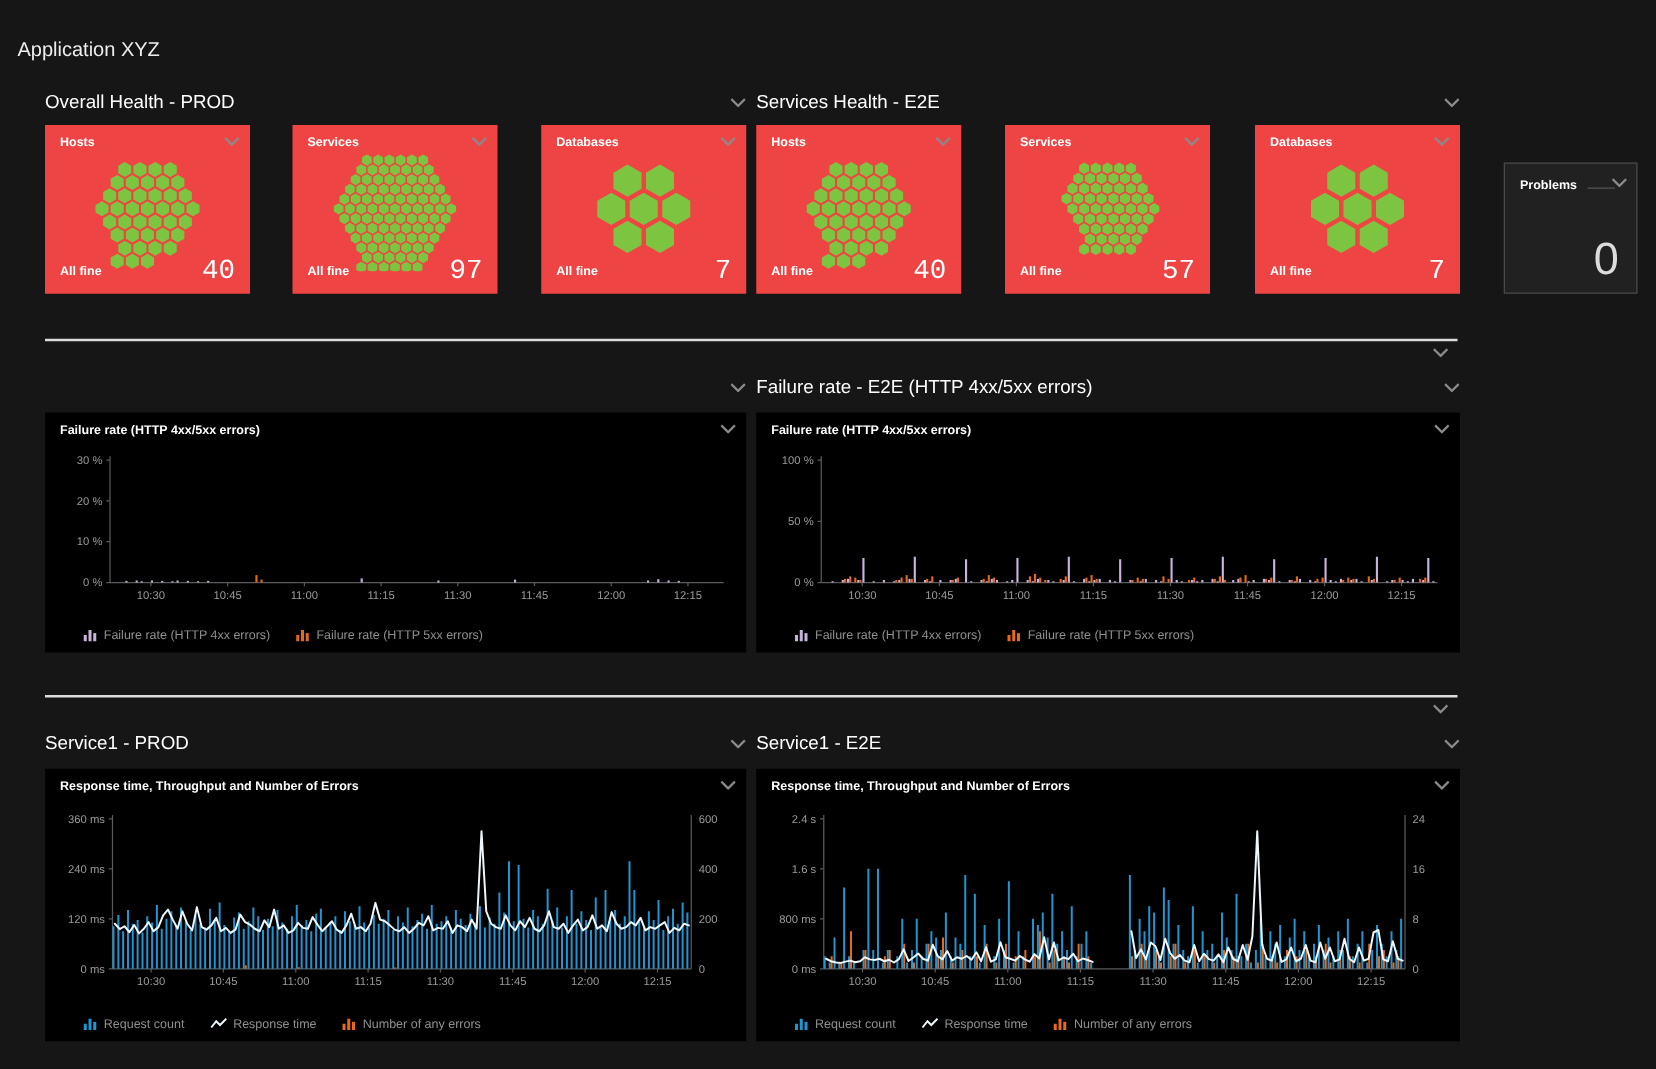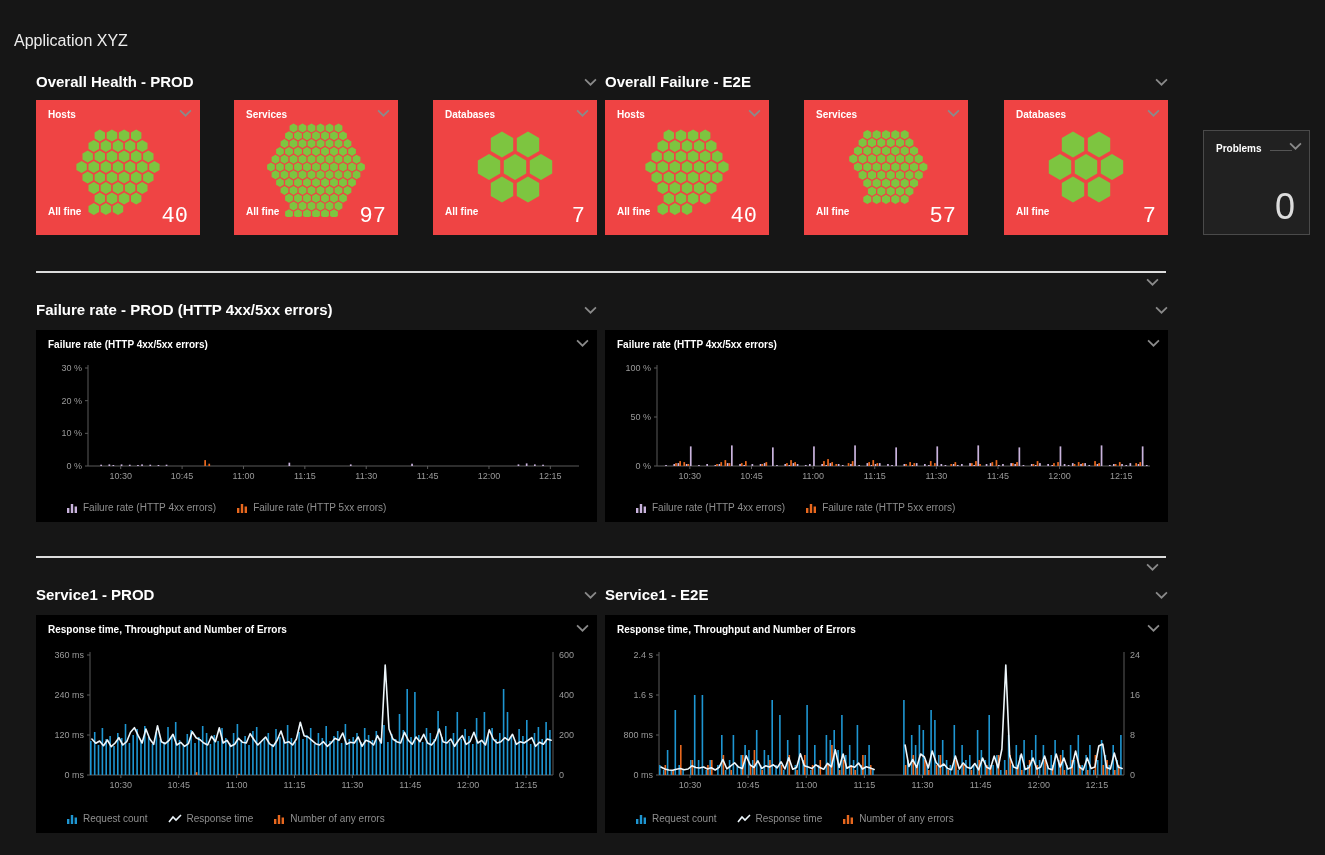--- a/index.html
+++ b/index.html
@@ -1,59 +1,59 @@
 <!DOCTYPE html>
 <html><head>
 <meta charset="utf-8">
 <style>
   * { margin:0; padding:0; box-sizing:border-box; }
   html,body { background:#161616; }
   body { width:1325px; height:855px; position:relative; overflow:hidden;
          font-family:"Liberation Sans", sans-serif; color:#e8e8e8; }
   .page-title { position:absolute; left:14px; top:6px; font-size:16px; color:#ededed;margin-top:26px; }
-  .sec-head { position:absolute; height:20px; font-size:15px; font-weight:bold; color:#fff; }
+  .sec-head { position:absolute; height:20px; font-size:15px; font-weight:normal; color:#fff; }
   .sec-head .chev { position:absolute; right:0; top:5px; }
   .chev { width:13px; height:8px; display:inline-block; }
   .divider { position:absolute; left:36px; width:1130px; height:2px; background:#dcdcdc; }
   .div-chev { position:absolute; left:1146px; }
 
   .htile { position:absolute; top:100px; width:164px; height:135px; background:#ef4444; }
   .htile .tlabel, .ctile .ctitle { position:absolute; left:12px; top:9px; font-size:10px; font-weight:bold; color:#fff; }
   .htile .chev, .ctile .chev { position:absolute; right:8px; top:9px; }
   .htile svg.honey { position:absolute; left:0; top:17px; }
-  .hbottom { position:absolute; left:12px; right:12px; bottom:7px; display:flex; justify-content:space-between; align-items:flex-start; }
+  .hbottom { position:absolute; left:12px; right:12px; bottom:7px; display:flex; justify-content:space-between; align-items:center; }
   .allfine { font-size:10px; font-weight:bold; color:#fff; }
   .hcount { font-size:22px; font-weight:300; color:#fff; line-height:1;font-family:Liberation Mono, monospace; }
 
   .ptile { position:absolute; left:1203px; top:130px; width:107px; height:105px;
            background:#212121; border:1px solid #4a4a4a; }
   .ptile .tlabel { position:absolute; left:12px; top:12px; font-size:10px; font-weight:bold; color:#fff; }
   .pdash { position:absolute; left:66px; top:19px; width:22px; height:1px; background:#555; }
   .ptile .chev { position:absolute; right:7px; top:11px; }
   .pcount { position:absolute; right:14px; bottom:6px; font-size:36px; font-weight:300; color:#dcdcdc; }
 
   .ctile { position:absolute; background:#000000; }
   .ctile svg.chart { position:absolute; left:8px; top:28px; display:block; }
   .legend { position:absolute; left:30px; bottom:8px; display:flex; gap:20px; align-items:center; }
-  .lg { display:inline-flex; align-items:flex-start; gap:5px; }
+  .lg { display:inline-flex; align-items:center; gap:5px; }
   .lgt { font-size:10px; color:#8f8f8f; }
 </style>
 </head>
 <body>
 
 <div class="page-title">Application XYZ</div>
 
 <div class="sec-head" style="left:36px; top:73px; width:561px;">
   <span>Overall Health - PROD</span>
   <svg class="chev" viewBox="0 0 12 7">
       <path d="M1 1l5 5 5-5" fill="none" stroke="#8a8a8a" stroke-width="1.6"></path>
     </svg>
 </div>
 <div class="sec-head" style="left:605px; top:73px; width:563px;">
-  <span>Overall Failure - E2E</span>
+  <span>Services Health - E2E</span>
   <svg class="chev" viewBox="0 0 12 7">
       <path d="M1 1l5 5 5-5" fill="none" stroke="#8a8a8a" stroke-width="1.6"></path>
     </svg>
 </div>
 
 <div class="htile" style="left: 36px;">
     <span class="tlabel">Hosts</span>
     <svg class="chev" viewBox="0 0 12 7">
       <path d="M1 1l5 5 5-5" fill="none" stroke="#8a8a8a" stroke-width="1.6"></path>
     </svg>
@@ -381,26 +381,26 @@
     </svg>
   <span class="pcount">0</span>
 </div>
 
 <div class="divider" style="top:271px;"></div>
 <svg class="chev div-chev" style="top:278px;" viewBox="0 0 12 7">
     <path d="M1 1l5 5 5-5" fill="none" stroke="#8a8a8a" stroke-width="1.6"></path>
   </svg>
 
 <div class="sec-head" style="left:36px; top:301px; width:561px;">
-  <span>Failure rate - PROD (HTTP 4xx/5xx errors)</span>
   <svg class="chev" viewBox="0 0 12 7">
       <path d="M1 1l5 5 5-5" fill="none" stroke="#8a8a8a" stroke-width="1.6"></path>
     </svg>
 </div>
 <div class="sec-head" style="left:605px; top:301px; width:563px;">
+  <span>Failure rate - E2E (HTTP 4xx/5xx errors)</span>
   <svg class="chev" viewBox="0 0 12 7">
       <path d="M1 1l5 5 5-5" fill="none" stroke="#8a8a8a" stroke-width="1.6"></path>
     </svg>
 </div>
 
 <div class="ctile" style="left:36px; top:330px; width:561px; height:192px;">
   <span class="ctitle">Failure rate (HTTP 4xx/5xx errors)</span>
   <svg class="chev" viewBox="0 0 12 7">
       <path d="M1 1l5 5 5-5" fill="none" stroke="#8a8a8a" stroke-width="1.6"></path>
     </svg>

